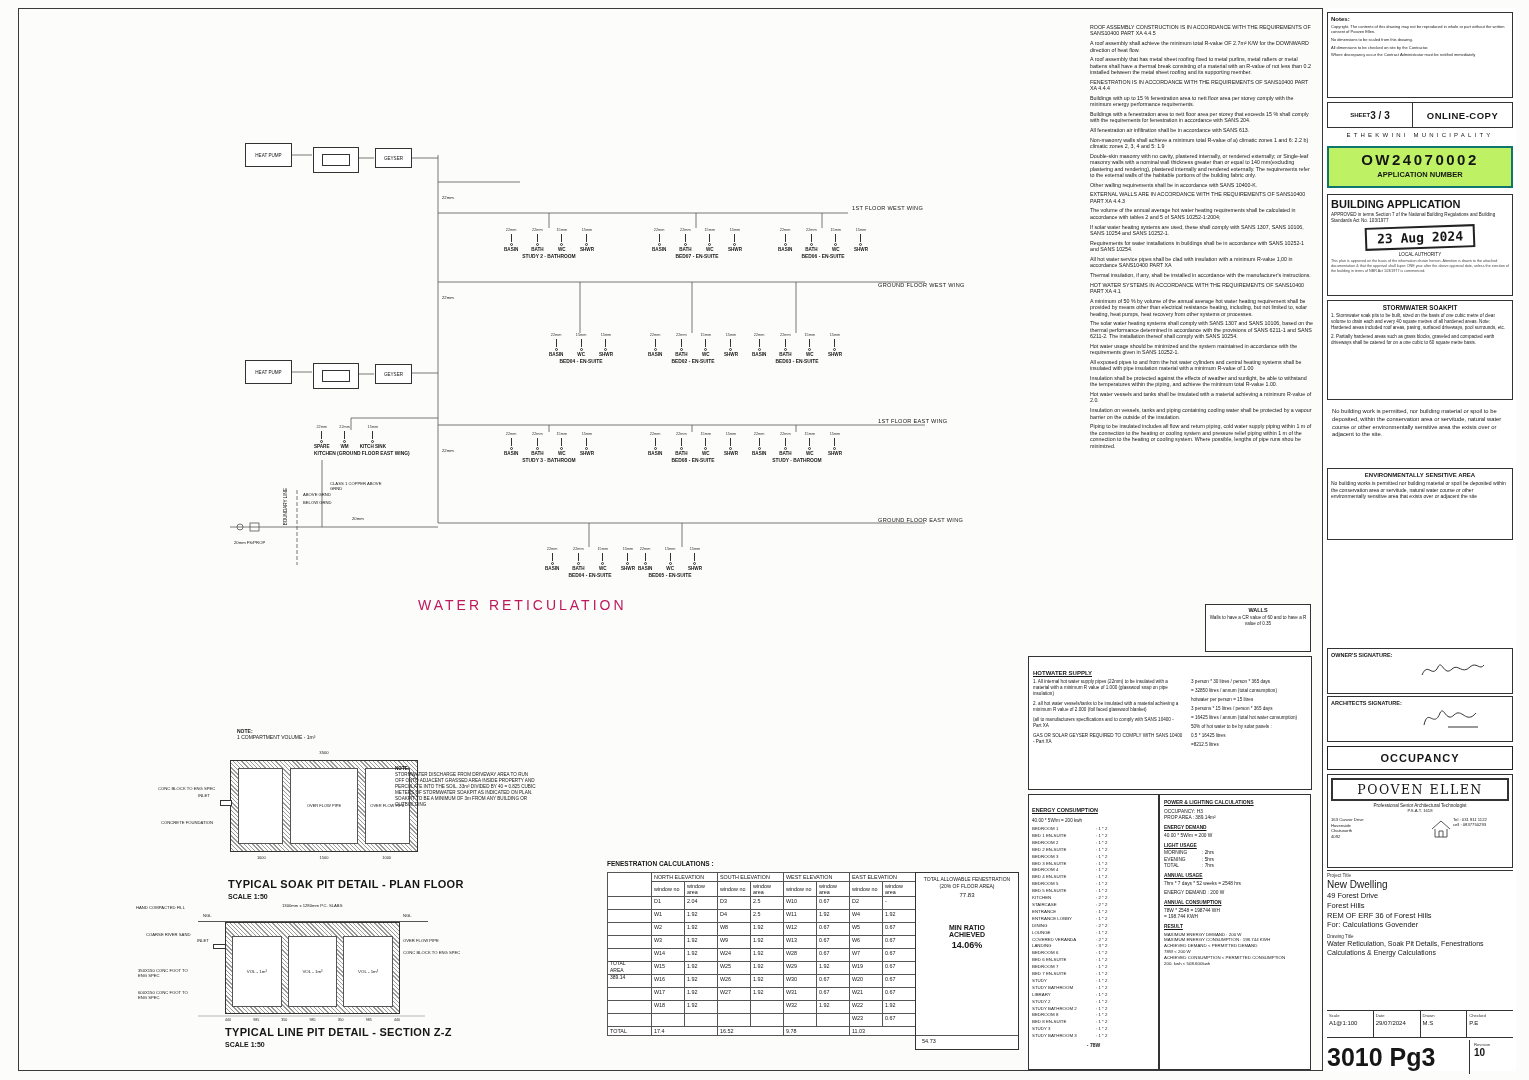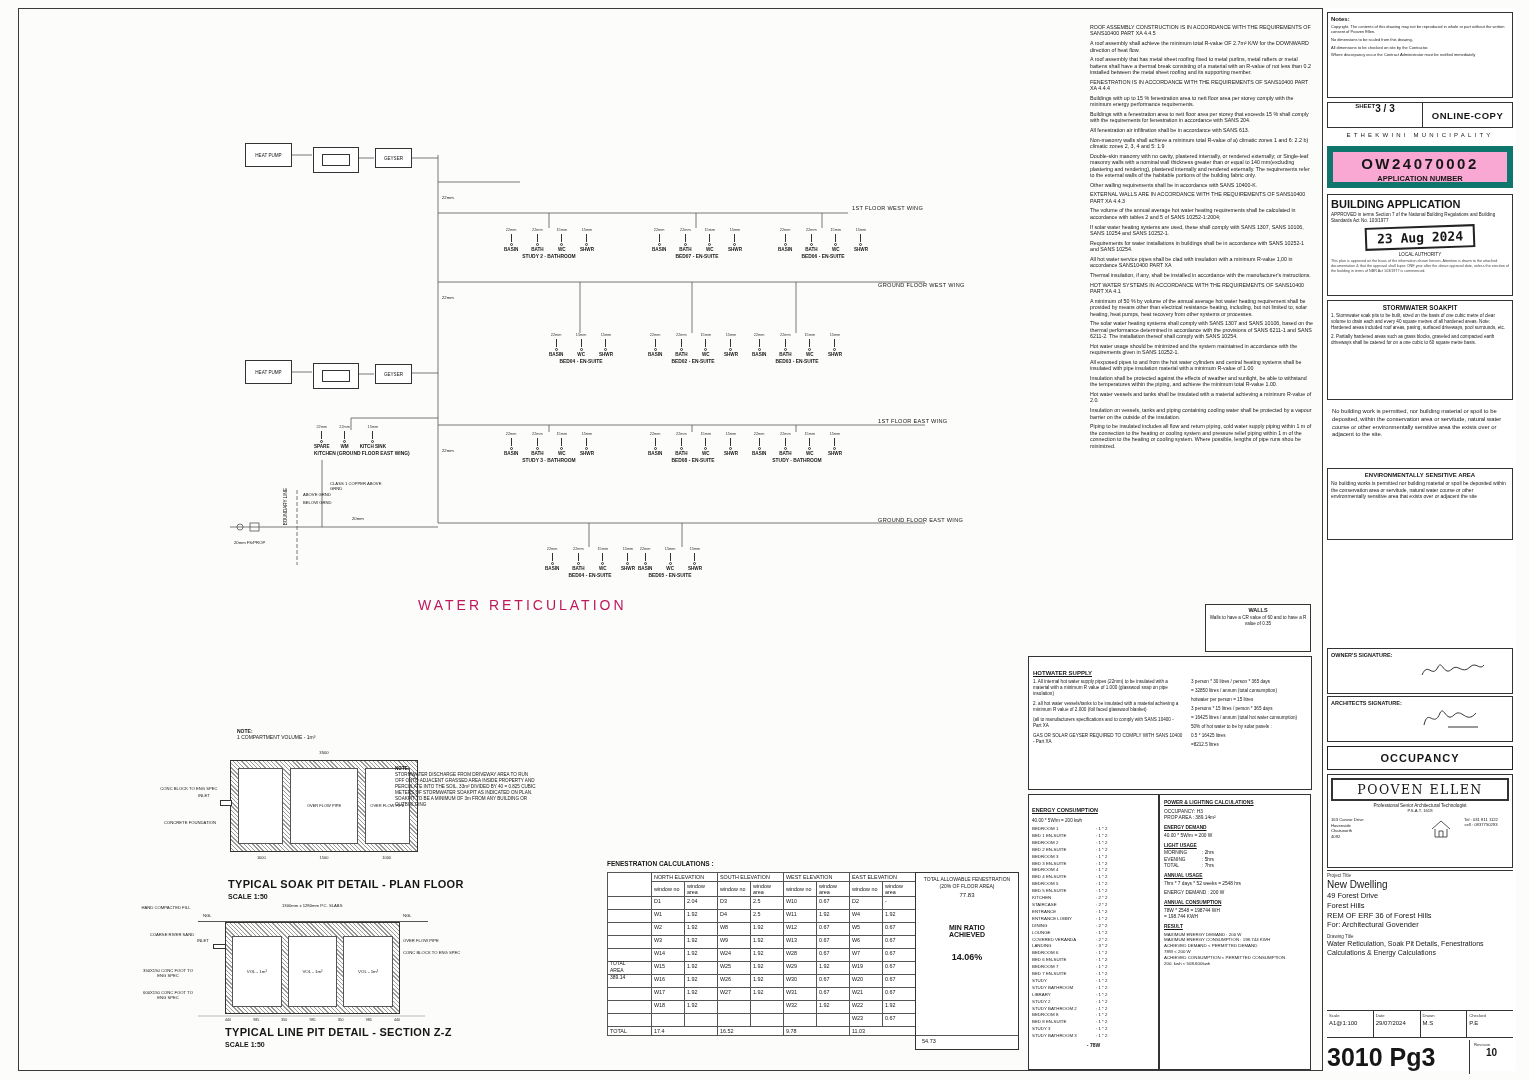--- a/index.html
+++ b/index.html
@@ -11,21 +11,21 @@
 .eq{border:1px solid #333;display:flex;align-items:center;justify-content:center;text-align:center;font-size:4.6px;background:#fff}
 .eq .inner{border:1px solid #333;width:62%;height:50%}
 .fg{display:flex;justify-content:space-between}
 .fx{display:flex;flex-direction:column;align-items:center}
 .fx-s{font-size:3.8px;color:#333;white-space:nowrap;height:5px}
 .fx-t{width:1px;height:8px;background:#333;margin-top:1px}
 .fx-dot{width:3px;height:3px;border:1px solid #333;border-radius:50%;margin-top:1px}
 .fx-l{font-size:4.6px;font-weight:bold;white-space:nowrap;margin-top:1px}
 .fg-room{font-size:4.9px;font-weight:bold;text-align:center;margin-top:2px;white-space:nowrap}
 .wing{font-size:5.6px;letter-spacing:.3px;white-space:nowrap}.t4{font-size:4.2px}.t45{font-size:4.6px}.t5{font-size:5px}.t55{font-size:5.5px}.t6{font-size:6px}.t65{font-size:6.5px}.t7{font-size:7px}
-.b{font-weight:bold}.ctr{text-align:center}.rt{text-align:center}
+.b{font-weight:bold}.ctr{text-align:center}.rt{text-align:left}
 .ret-title{font-size:14px;letter-spacing:3px;color:#be185d;white-space:nowrap}
 .hatch{background:repeating-linear-gradient(45deg,#9a9a9a 0,#9a9a9a 1px,transparent 1px,transparent 3px)}
 .plan-grid{display:grid;grid-template-columns:1fr 1.5fr 1fr;gap:7px;padding:7px;border:1px solid #333;width:100%;height:100%}
 .plan-cell{background:#fff;border:1px solid #555;display:flex;align-items:center;justify-content:center;text-align:center;font-size:4px;line-height:1.2}
 .sec-wrap{border:1px solid #333;display:grid;grid-template-columns:1fr 1fr 1fr;gap:6px;padding:6px;padding-top:13px;height:92px}
 .sec-cell{background:#fff;border:1px solid #555;display:flex;align-items:center;justify-content:center;font-size:4.4px}
 .dims{display:flex;justify-content:space-around;font-size:4px;color:#222}
 .dims2{display:flex;justify-content:space-between;font-size:3.6px;color:#222}
 .det-title{font-size:11px;font-weight:bold;letter-spacing:.3px;white-space:nowrap}
 .fen-table{border-collapse:collapse;background:#fff}
@@ -651,21 +651,21 @@
   </table>
   <div class="abs t5" style="left:610px;top:960px;width:30px;line-height:1.4">
       <span style="display:block">TOTAL</span>
       <span style="display:block">AREA</span>
       <span style="display:block">389.14</span>
     </div>
   <div class="abs panel" style="left:915px;top:872px;width:104px;height:178px">
     <div class="t5 ctr" style="padding:3px 4px;line-height:1.3">TOTAL ALLOWABLE FENESTRATION (20% OF FLOOR AREA)</div>
     <div class="t6 ctr">77.83</div>
     <div class="t7 b ctr" style="width:58px;margin:26px auto 0">MIN RATIO ACHIEVED</div>
-    <div class="ctr b" style="font-size:9px;margin-top:14px">14.06%</div>
+    <div class="ctr b" style="font-size:9px;margin-top:2px">14.06%</div>
     <div class="abs" style="left:0;right:0;bottom:0;height:14px;border-top:1px solid #555;padding:2px 6px;font-size:5.5px">54.73</div>
   </div>
 
   <div class="abs spec" style="left:1090px;top:24px;width:223px">
 
   <p>ROOF ASSEMBLY CONSTRUCTION IS IN ACCORDANCE WITH THE REQUIREMENTS OF SANS10400 PART XA 4.4.5</p>
       <p>A roof assembly shall achieve the minimum total R-value OF 2.7m² K/W for the DOWNWARD direction of heat flow.</p>
       <p>A roof assembly that has metal sheet roofing fixed to metal purlins, metal rafters or metal battens shall have a thermal break consisting of a material with an R-value of not less than 0.2 installed between the metal sheet roofing and its supporting member.</p>
       <p>FENESTRATION IS IN ACCORDANCE WITH THE REQUIREMENTS OF SANS10400 PART XA 4.4.4</p>
       <p>Buildings with up to 15 % fenestration area to nett floor area per storey comply with the minimum energy performance requirements.</p>
@@ -898,30 +898,30 @@
       <div class="t6 b" style="margin-bottom:2px">Notes:</div>
       <div>
 
       <p class="notes-p">Copyright. The contents of this drawing may not be reproduced in whole or part without the written consent of Pooven Ellen.</p>
           <p class="notes-p">No dimensions to be scaled from this drawing.</p>
           <p class="notes-p">All dimensions to be checked on site by the Contractor.</p>
           <p class="notes-p">Where discrepancy occur the Contract Administrator must be notified immediately</p>
         </div>
     </div>
     <div class="sec" style="top:94px;height:26px;display:flex">
-      <div class="cellbox" style="width:96px;display:flex;justify-content:center;gap:0">
+      <div class="cellbox" style="width:86px;display:flex;align-items:center;justify-content:center;gap:0">
         <span class="t6 b">SHEET</span>
         <span class="b" style="font-size:10px">3 / 3</span>
       </div>
       <div class="cellbox" style="flex:1;margin-left:-1px;display:flex;align-items:center;justify-content:center">
         <span class="b" style="font-size:9.5px;letter-spacing:.5px">ONLINE-COPY</span>
       </div>
     </div>
     <div class="sec ctr" style="top:124px;font-size:6px;letter-spacing:3.2px;white-space:nowrap">ETHEKWINI MUNICIPALITY</div>
-    <div class="sec" style="top:138px;height:42px;border:6px solid #0f766e;padding:3px;background:#f9a8d4">
+    <div class="sec" style="top:138px;height:42px;border:2px solid #0f766e;padding:3px;background:#bef264">
       <div class="ctr b" style="font-size:15px;letter-spacing:2.5px">OW24070002</div>
       <div class="ctr b" style="font-size:7.5px;margin-top:2px">APPLICATION NUMBER</div>
     </div>
     <div class="sec cellbox" style="top:186px;height:102px;padding:3px">
       <div class="b" style="font-size:11px">BUILDING APPLICATION</div>
       <div class="t45" style="margin:2px 0;line-height:1.25">APPROVED in terms Section 7 of the National Building Regulations and Building Standards Act No. 103/1977</div>
       <div class="ctr" style="margin:3px 0"><span class="stamp">23 Aug 2024</span></div>
       <div class="ctr t45">LOCAL AUTHORITY</div>
       <div style="font-size:3.7px;color:#444;margin-top:2px;line-height:1.25">This plan is approved on the basis of the information shown hereon. Attention is drawn to the attached documentation &amp; that the approval shall lapse ONE year after the above approval date, unless the erection of the building in terms of NBR Act 103/1977 is commenced.</div>
     </div>
@@ -972,21 +972,21 @@
       </div>
     </div>
     <div class="sec" style="top:862px;border-top:1px solid #333;padding-top:2px">
       <div class="t45" style="color:#333">Project Title</div>
       <div>
 
       <div style="font-size:10px;line-height:1.3">New Dwelling</div>
           <div style="font-size:7.5px;line-height:1.3">49 Forest Drive</div>
           <div style="font-size:7.5px;line-height:1.3">Forest Hills</div>
           <div style="font-size:7.5px;line-height:1.3">REM OF ERF 36 of Forest Hills</div>
-          <div style="font-size:7.5px;line-height:1.3">For: Architectural Govender</div>
+          <div style="font-size:7.5px;line-height:1.3">For: Calculations Govender</div>
         </div>
       <div class="t45" style="color:#333;margin-top:4px">Drawing Title</div>
       <div style="font-size:7px;line-height:1.3">Water Reticulation, Soak Pit Details, Fenestrations Calculations &amp; Energy Calculations</div>
     </div>
     <div class="sec" style="top:1002px;height:28px;border-top:1px solid #333;border-bottom:1px solid #333;display:flex">
       <div style="flex:1;padding:2px">
         <div class="t4" style="color:#333">Scale</div>
         <div class="t6" style="margin-top:2px">A1@1:100</div>
       </div>
       <div style="flex:1;padding:2px;border-left:1px solid #333">

